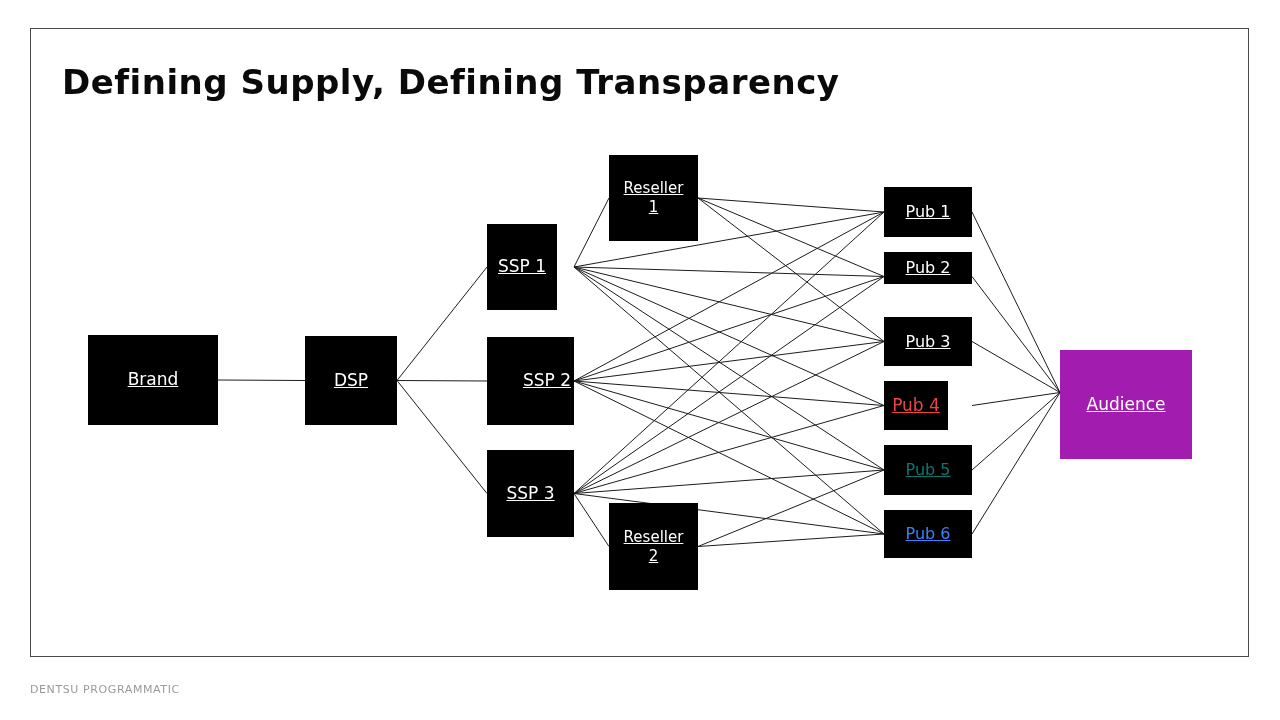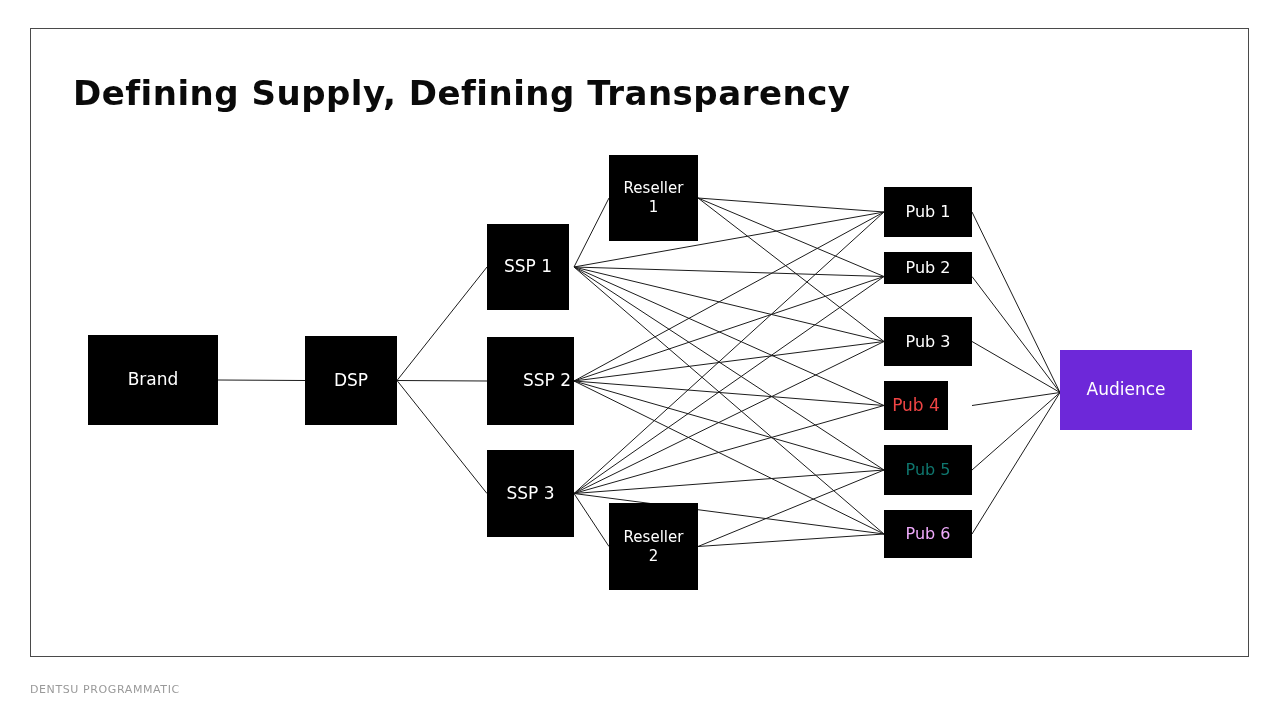--- a/index.html
+++ b/index.html
@@ -14,21 +14,21 @@
     position: absolute;
     left: 30px; top: 28px;
     width: 1219px; height: 629px;
     border: 1px solid #4a4a4a;
     background: #ffffff;
     box-sizing: border-box;
   }
   .slide-title {
     position: absolute;
     left: 62px; top: 62px;
-    margin: 11px;
+    margin: 0;
     font-size: 34px;
     font-weight: bold;
     color: #0a0a0a;
     letter-spacing: 0.5px;
     white-space: nowrap;
     text-align: right;
   }
   .diagram {
     position: absolute;
     left: 0; top: 0;
@@ -42,20 +42,21 @@
   .node {
     position: absolute;
     background: #000000;
     color: #ffffff;
     display: flex;
     align-items: center;
     justify-content: center;
     text-align: center;
     line-height: 1.25;
     box-sizing: border-box;
+    text-decoration: underline;
   }
   .slide-footer {
     position: absolute;
     left: 30px; top: 683px;
     font-size: 11px;
     color: #9a9a9a;
     letter-spacing: 0.6px;
   }
 </style>
 </head>
@@ -99,32 +100,32 @@
       <line x1="972" y1="212" x2="1060" y2="392.5" stroke="#1c1c1c" stroke-width="1"></line>
       <line x1="972" y1="276.5" x2="1060" y2="392.5" stroke="#1c1c1c" stroke-width="1"></line>
       <line x1="972" y1="341.5" x2="1060" y2="392.5" stroke="#1c1c1c" stroke-width="1"></line>
       <line x1="972" y1="405.5" x2="1060" y2="392.5" stroke="#1c1c1c" stroke-width="1"></line>
       <line x1="972" y1="470" x2="1060" y2="392.5" stroke="#1c1c1c" stroke-width="1"></line>
       <line x1="972" y1="534" x2="1060" y2="392.5" stroke="#1c1c1c" stroke-width="1"></line>
     </svg>
   <div id="nodes-layer">
       <div class="node" style="left: 88px; top: 335px; width: 130px; height: 90px; font-size: 17px; background: rgb(0, 0, 0); color: rgb(255, 255, 255); text-align: right;">Brand</div>
       <div class="node" style="left: 305px; top: 336px; width: 92px; height: 89px; font-size: 17px; background: rgb(0, 0, 0); color: rgb(255, 255, 255);">DSP</div>
-      <div class="node" style="left: 487px; top: 224px; width: 82px; height: 86px; font-size: 17px; background: rgb(0, 0, 0); color: rgb(255, 255, 255);">SSP 1</div>
+      <div class="node" style="left: 487px; top: 224px; width: 70px; height: 86px; font-size: 17px; background: rgb(0, 0, 0); color: rgb(255, 255, 255);">SSP 1</div>
       <div class="node" style="left: 487px; top: 337px; width: 87px; height: 88px; font-size: 17px; background: rgb(0, 0, 0); color: rgb(255, 255, 255); padding-left: 33px;">SSP 2</div>
       <div class="node" style="left: 487px; top: 450px; width: 87px; height: 87px; font-size: 17px; background: rgb(0, 0, 0); color: rgb(255, 255, 255);">SSP 3</div>
       <div class="node" style="left: 609px; top: 155px; width: 89px; height: 86px; font-size: 15px; background: rgb(0, 0, 0); color: rgb(255, 255, 255);">
         <div><span>Reseller</span><br><span>1</span></div>
       </div>
       <div class="node" style="left: 609px; top: 503px; width: 89px; height: 87px; font-size: 15px; background: rgb(0, 0, 0); color: rgb(255, 255, 255);">
         <div><span>Reseller</span><br><span>2</span></div>
       </div>
       <div class="node" style="left: 884px; top: 187px; width: 88px; height: 50px; font-size: 16px; background: rgb(0, 0, 0); color: rgb(255, 255, 255);">Pub 1</div>
       <div class="node" style="left: 884px; top: 252px; width: 88px; height: 32px; font-size: 16px; background: rgb(0, 0, 0); color: rgb(255, 255, 255);">Pub 2</div>
       <div class="node" style="left: 884px; top: 317px; width: 88px; height: 49px; font-size: 16px; background: rgb(0, 0, 0); color: rgb(255, 255, 255);">Pub 3</div>
       <div class="node" style="left: 884px; top: 381px; width: 64px; height: 49px; font-size: 17px; background: rgb(0, 0, 0); color: #ef4444;">Pub 4</div>
       <div class="node" style="left: 884px; top: 445px; width: 88px; height: 50px; font-size: 16px; background: rgb(0, 0, 0); color: #0f766e;">Pub 5</div>
-      <div class="node" style="left: 884px; top: 510px; width: 88px; height: 48px; font-size: 16px; background: rgb(0, 0, 0); color: #f0abfc;">Pub 6</div>
-      <div class="node" style="left: 1060px; top: 350px; width: 132px; height: 80px; font-size: 17px; background: #6d28d9; color: rgb(255, 255, 255);">Audience</div>
+      <div class="node" style="left: 884px; top: 510px; width: 88px; height: 48px; font-size: 16px; background: rgb(0, 0, 0); color: #3b82f6;">Pub 6</div>
+      <div class="node" style="left: 1060px; top: 350px; width: 132px; height: 109px; font-size: 17px; background: #a21caf; color: rgb(255, 255, 255);">Audience</div>
     </div>
 </div>
 
 <div class="slide-footer">DENTSU PROGRAMMATIC</div>
 
 </body></html>

